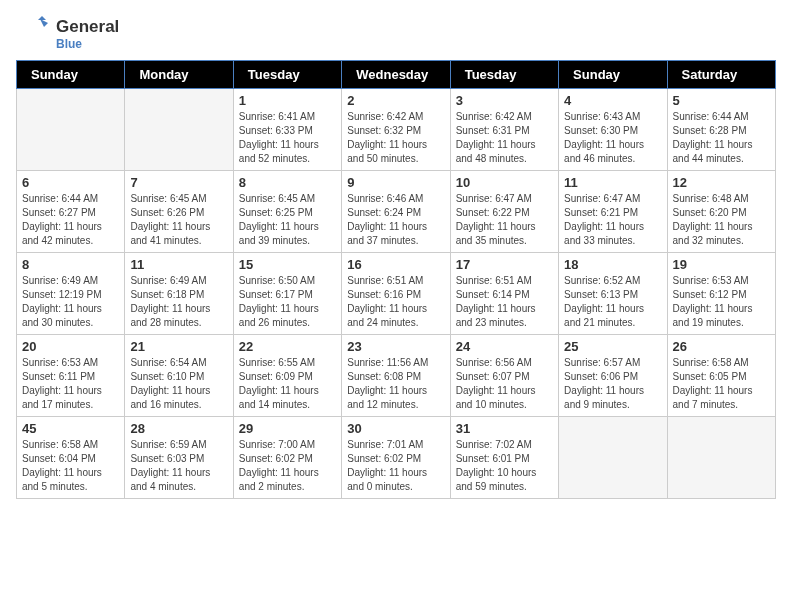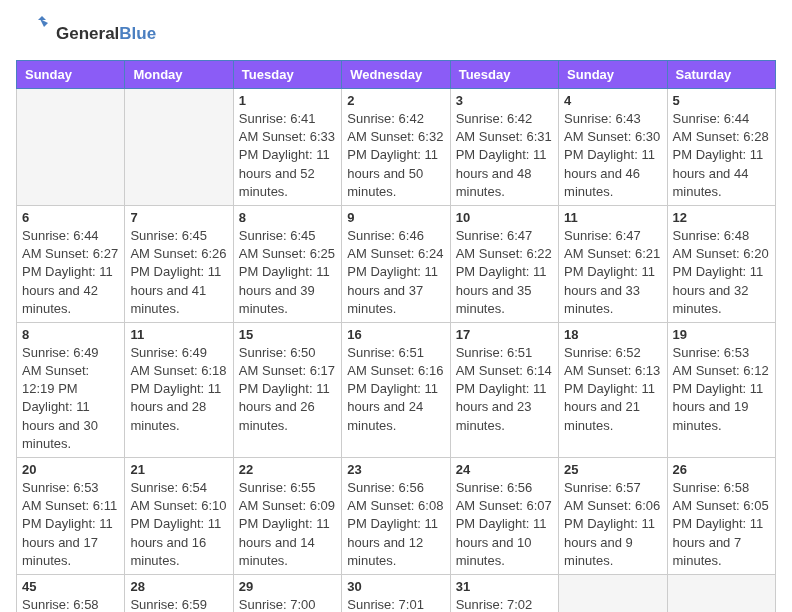--- a/index.html
+++ b/index.html
@@ -32,25 +32,25 @@
     .subtitle {
       font-size: 14px;
       color: #555;
     }
     table {
       width: 100%;
       border-collapse: collapse;
       table-layout: fixed;
     }
     th {
-      background-color: #8b5cf6;
+      background-color: #000000;
       color: #fff;
       font-size: 13px;
       font-weight: bold;
-      padding: 6px 8px;
+      padding: 6px 14px;
       text-align: left;
       border: 1px solid #4a7fc1;
     }
     td {
       border: 1px solid #ccc;
       vertical-align: top;
       padding: 4px 5px;
       font-size: 11px;
       color: #333;
       height: 80px;
@@ -59,40 +59,40 @@
     td.empty {
       background: #f5f5f5;
     }
     .day-num {
       font-size: 13px;
       font-weight: bold;
       display: block;
       margin-bottom: 2px;
     }
     .day-info {
-      font-size: 13px;
+      font-size: 10px;
       color: #444;
       line-height: 1.4;
     }
     tr:nth-child(even) td:not(.empty) {
       background: #fff;
     }
   </style>
 </head>
 <body>
 
 <div class="header">
   <div class="logo">
       <svg width="36" height="36" viewBox="0 0 36 36">
         <polygon points="22,4 30,4 26,0" fill="#4a7fc1"></polygon>
         <polygon points="24,3 32,7 28,11" fill="#4a7fc1"></polygon>
       </svg>
-      <div style="display: flex; flex-direction: row; line-height: 1.2;">
+      <div style="display: flex; flex-direction: column; line-height: 1.2;">
         <span style="font-size: 17px; font-weight: bold; color: rgb(51, 51, 51);">General</span>
-        <span style="font-size: 17px; font-weight: bold; color: rgb(74, 127, 193);">Blue</span>
+        <span style="font-size: 12px; font-weight: bold; color: rgb(74, 127, 193);">Blue</span>
       </div>
     </div>
   <div class="title-block">
     <div class="month-title"></div>
     <div class="subtitle"></div>
   </div>
 </div>
 
 <table>
   <thead>
@@ -243,21 +243,21 @@
 Daylight: 11 hours and 16 minutes.</div>
         </td>
         <td>
           <span class="day-num">22</span>
           <div class="day-info">Sunrise: 6:55 AM
 Sunset: 6:09 PM
 Daylight: 11 hours and 14 minutes.</div>
         </td>
         <td>
           <span class="day-num">23</span>
-          <div class="day-info">Sunrise: 6:56 AM
+          <div class="day-info">Sunrise: 11:56 AM
 Sunset: 6:08 PM
 Daylight: 11 hours and 12 minutes.</div>
         </td>
         <td>
           <span class="day-num">24</span>
           <div class="day-info">Sunrise: 6:56 AM
 Sunset: 6:07 PM
 Daylight: 11 hours and 10 minutes.</div>
         </td>
         <td>

